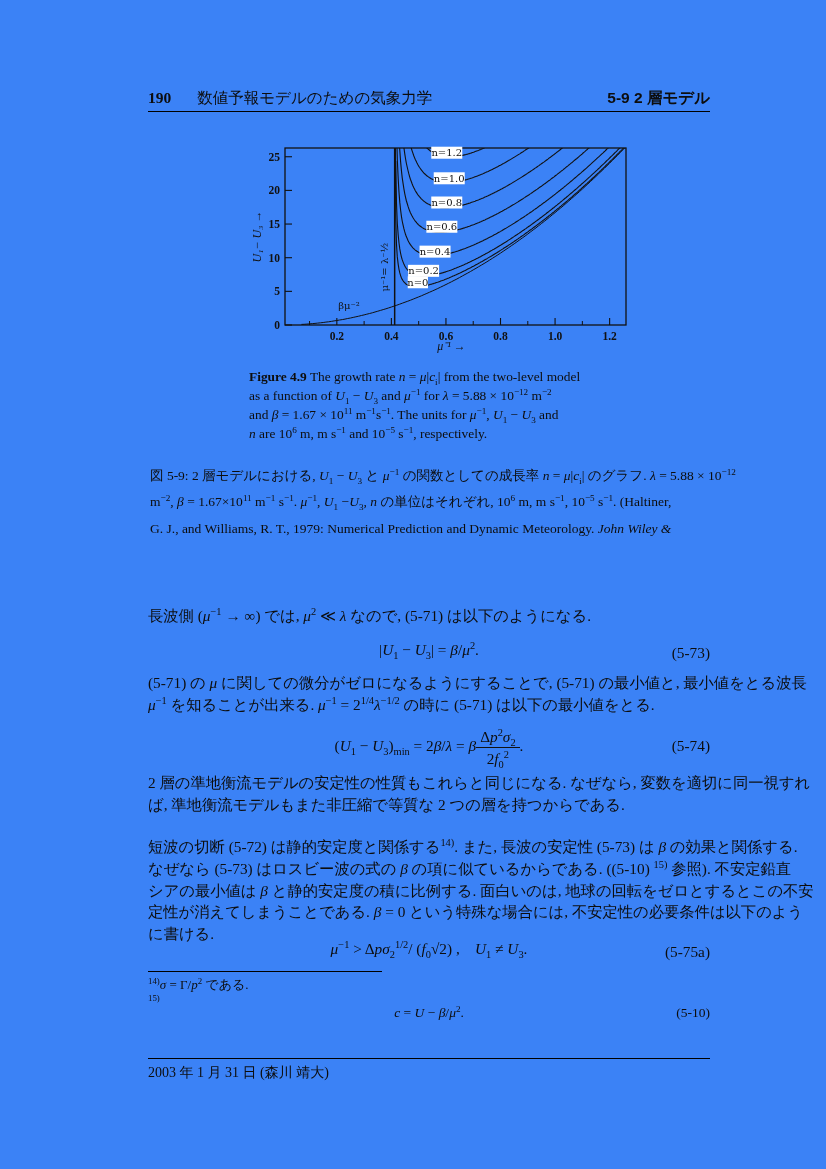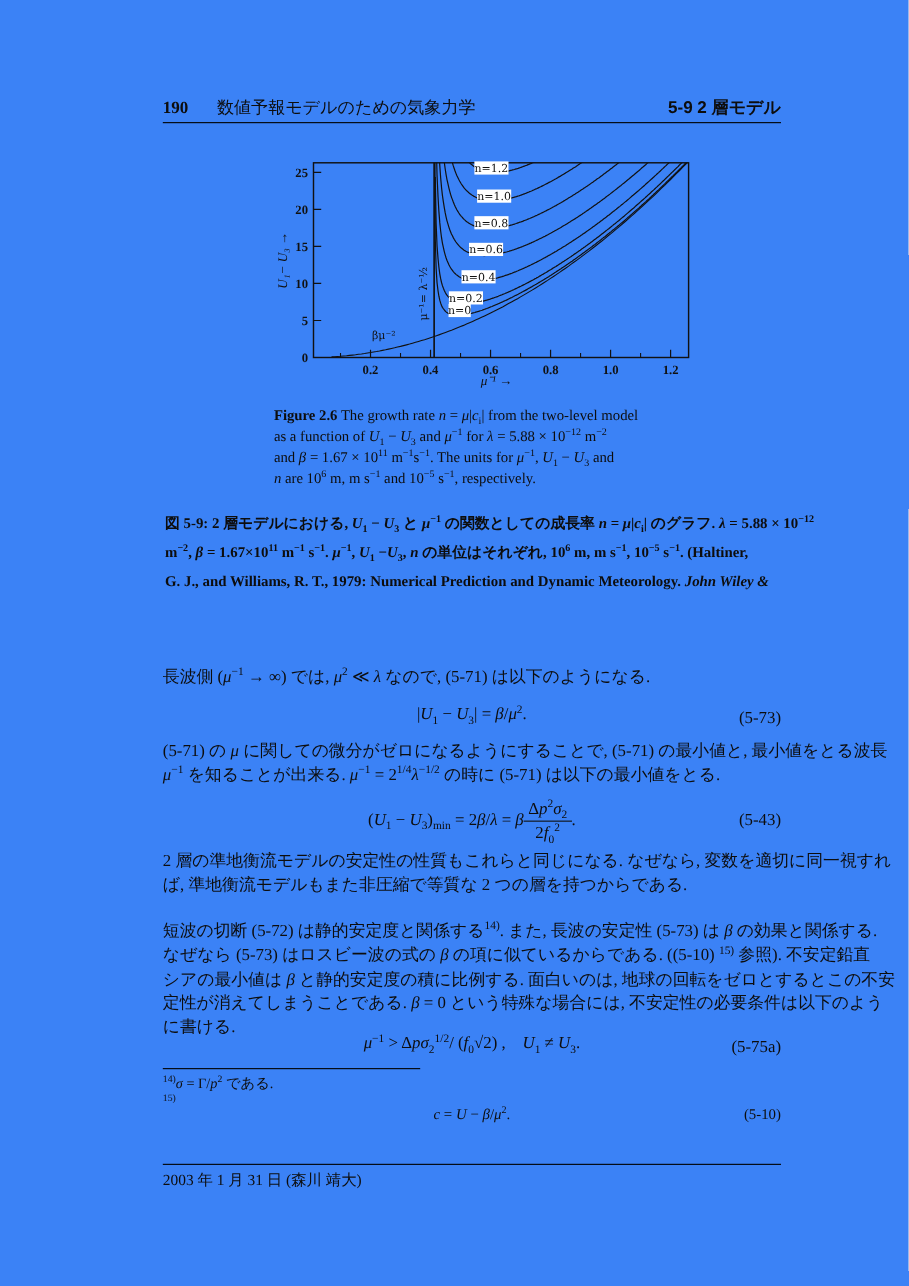--- a/index.html
+++ b/index.html
@@ -17,21 +17,21 @@
             font-family:"Liberation Sans","DejaVu Sans",sans-serif;}
   
   .figure{left:249px;top:142px;width:392px;}
   svg text{fill:#111;}
   .tick{font:600 11.5px "Liberation Serif",serif;}
   .clabel{font:10px "DejaVu Serif",serif;}
   .axlabel{font:italic 12px "Liberation Serif",serif;}
   .cap-en{margin-top:2px;width:388px;font-size:13.4px;line-height:19px;text-align:justify;}
   .cap-en .line{white-space:nowrap;}
   .cap-ja{left:150px;top:463px;width:566px;font-size:13.5px;line-height:26.3px;}
-  .cap-ja .line{white-space:nowrap;font-weight:bold;}
+  .cap-ja .line{white-space:nowrap;}
   
   .para{left:148px;width:566px;font-size:15.3px;line-height:21.8px;}
   .para .line{white-space:nowrap;}
   sup,sub{font-size:68%;line-height:0;}
   .eqrow{left:148px;width:562px;text-align:center;font-size:15.3px;}
   .eqtag{position:absolute;right:0;top:50%;transform:translateY(-50%);font-size:15.3px;}
   .frac{display:inline-block;vertical-align:middle;text-align:center;font-size:15.3px;}
   .frac .num{display:block;border-bottom:1.2px solid #111;padding:0 4px 1px;}
   .frac .den{display:block;padding:1px 4px 0;}
   
@@ -115,21 +115,21 @@
         <rect x="184.7256" y="30.285171102661593" width="31" height="12" fill="#fff"></rect>
         <text x="200.2256" y="39.78517110266159" text-anchor="middle" class="clabel">n=1.0</text>
         <rect x="182.2704" y="4.711026615969587" width="31" height="12" fill="#fff"></rect>
         <text x="197.7704" y="14.211026615969587" text-anchor="middle" class="clabel">n=1.2</text>
         <text x="89.196" y="166.51140684410646" class="clabel" font-style="italic">βμ⁻²</text>
         <text x="139.1184" y="125.12167300380229" transform="rotate(-90 139.1184 125.12167300380229)" text-anchor="middle" class="clabel">μ⁻¹= λ⁻½</text>
         <text x="202.5" y="208" text-anchor="middle" class="axlabel">μ⁻¹ →</text>
         <text x="12" y="94.5" transform="rotate(-90 12 94.5)" text-anchor="middle" class="axlabel">U₁− U₃ →</text>
       </svg>
     <div class="cap-en">
-      <div class="line"><b>Figure 2.6</b>  The growth rate <i>n</i> = <i>μ</i>|<i>c</i><sub>i</sub>| from the two-level model</div>
+      <div class="line"><b>Figure 4.9</b>  The growth rate <i>n</i> = <i>μ</i>|<i>c</i><sub>i</sub>| from the two-level model</div>
       <div class="line">as a function of <i>U</i><sub>1</sub> − <i>U</i><sub>3</sub> and <i>μ</i><sup>−1</sup> for <i>λ</i> = 5.88 × 10<sup>−12</sup> m<sup>−2</sup></div>
       <div class="line">and <i>β</i> = 1.67 × 10<sup>11</sup> m<sup>−1</sup>s<sup>−1</sup>. The units for <i>μ</i><sup>−1</sup>, <i>U</i><sub>1</sub> − <i>U</i><sub>3</sub> and</div>
       <div class="line"><i>n</i> are 10<sup>6</sup> m, m s<sup>−1</sup> and 10<sup>−5</sup> s<sup>−1</sup>, respectively.</div>
     </div>
   </div>
 
   <div class="abs cap-ja">
     <div class="line">図 5-9: 2 層モデルにおける, <i>U</i><sub>1</sub> − <i>U</i><sub>3</sub> と <i>μ</i><sup>−1</sup> の関数としての成長率 <i>n</i> = <i>μ</i>|<i>c</i><sub>i</sub>| のグラフ. <i>λ</i> = 5.88 × 10<sup>−12</sup></div>
     <div class="line">m<sup>−2</sup>, <i>β</i> = 1.67×10<sup>11</sup> m<sup>−1</sup> s<sup>−1</sup>. <i>μ</i><sup>−1</sup>, <i>U</i><sub>1</sub> −<i>U</i><sub>3</sub>, <i>n</i> の単位はそれぞれ, 10<sup>6</sup> m, m s<sup>−1</sup>, 10<sup>−5</sup> s<sup>−1</sup>. (Haltiner,</div>
     <div class="line">G. J., and Williams, R. T., 1979: Numerical Prediction and Dynamic Meteorology. <i>John Wiley &amp;</i></div>
@@ -144,21 +144,21 @@
     <span class="eqtag">(5-73)</span>
   </div>
 
   <div class="abs para" style="top:672px;">
     <div class="line">(5-71) の <i>μ</i> に関しての微分がゼロになるようにすることで, (5-71) の最小値と, 最小値をとる波長</div>
     <div class="line"><i>μ</i><sup>−1</sup> を知ることが出来る. <i>μ</i><sup>−1</sup> = 2<sup>1/4</sup><i>λ</i><sup>−1/2</sup> の時に (5-71) は以下の最小値をとる.</div>
   </div>
 
   <div class="abs eqrow" style="top:723px;height:46px;line-height:46px;">
     <span>(<i>U</i><sub>1</sub> − <i>U</i><sub>3</sub>)<sub>min</sub> = 2<i>β</i>/<i>λ</i> = <i>β</i></span><span class="frac" style="line-height:1.25;"><span class="num">Δ<i>p</i><sup>2</sup><i>σ</i><sub>2</sub></span><span class="den">2<i>f</i><sub>0</sub><sup>2</sup></span></span><span>.</span>
-    <span class="eqtag">(5-43)</span>
+    <span class="eqtag">(5-74)</span>
   </div>
 
   <div class="abs para" style="top:772px;">
     <div class="line">2 層の準地衡流モデルの安定性の性質もこれらと同じになる. なぜなら, 変数を適切に同一視すれ</div>
     <div class="line">ば, 準地衡流モデルもまた非圧縮で等質な 2 つの層を持つからである.</div>
   </div>
 
   <div class="abs para" style="top:836px;">
     <div class="line">短波の切断 (5-72) は静的安定度と関係する<sup>14)</sup>. また, 長波の安定性 (5-73) は <i>β</i> の効果と関係する.</div>
     <div class="line">なぜなら (5-73) はロスビー波の式の <i>β</i> の項に似ているからである. ((5-10) <sup>15)</sup> 参照). 不安定鉛直</div>

